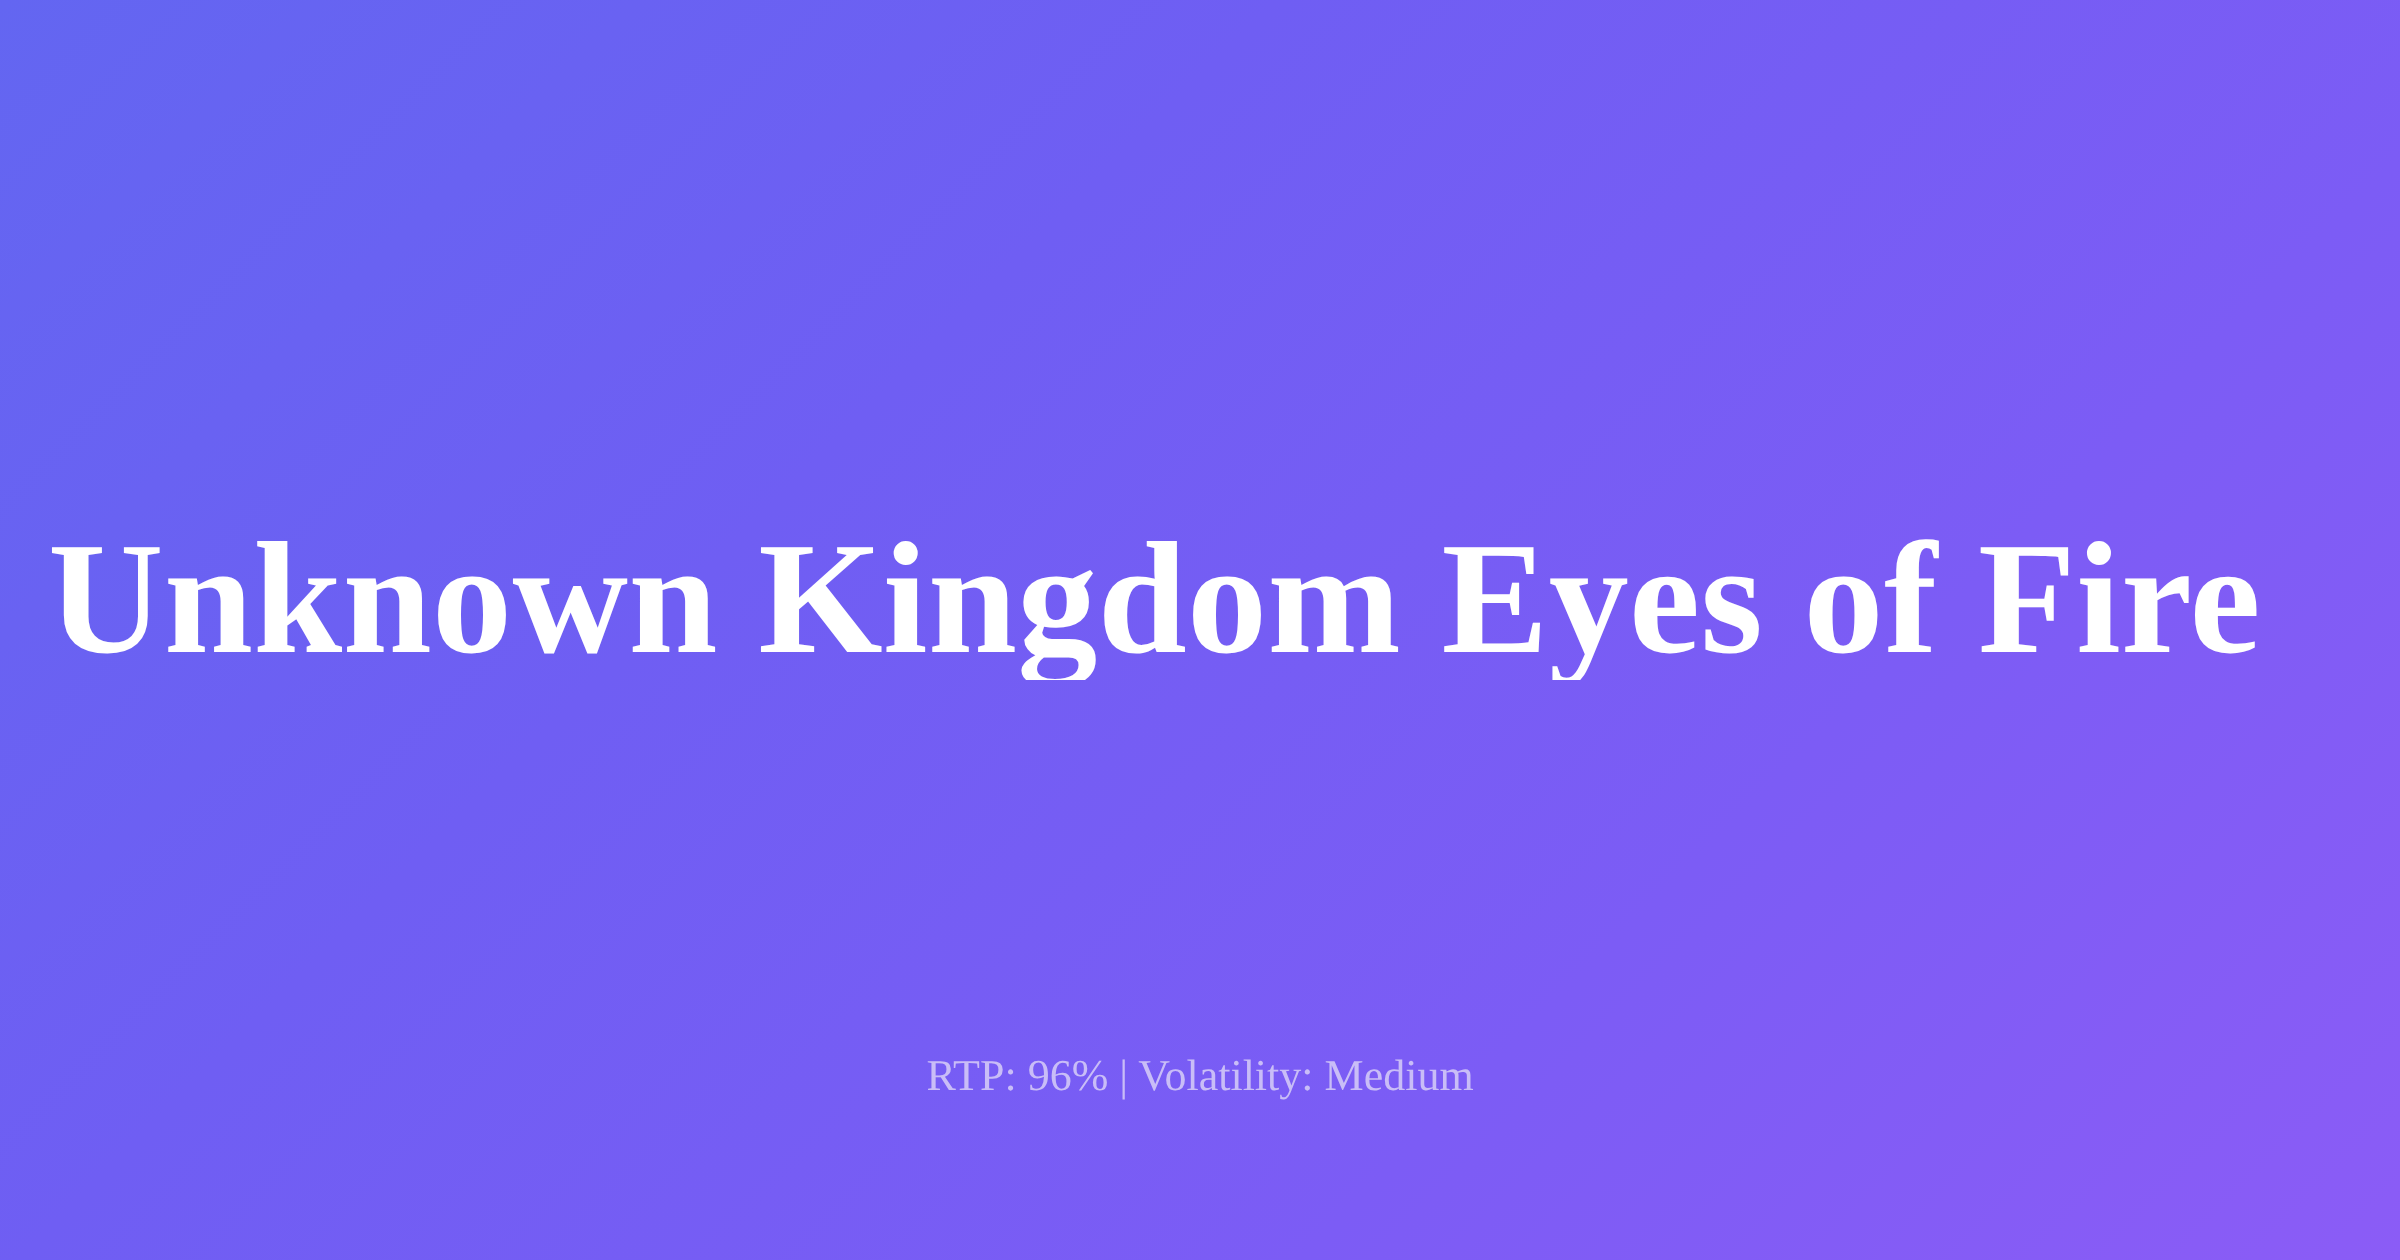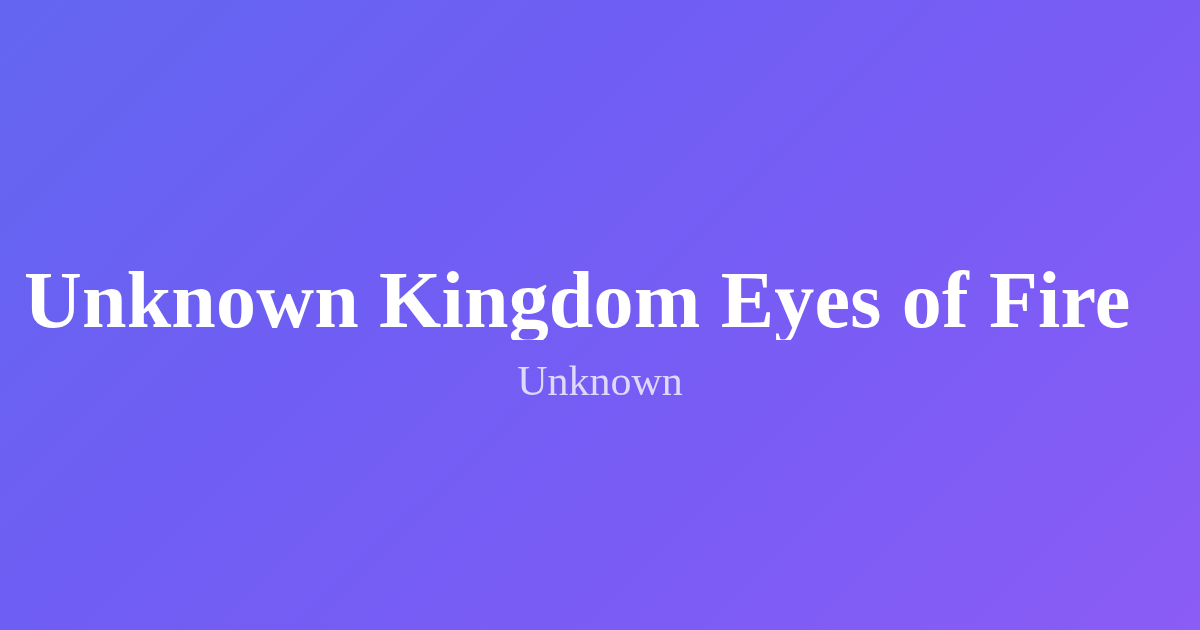--- a/index.html
+++ b/index.html
@@ -96,18 +96,18 @@
 </style>
 </head>
 <body>
 
 <div class="og-card">
 
   <div class="title-wrap">
     <h1 class="game-title">Unknown Kingdom Eyes of Fire</h1>
   </div>
 
-  <div class="subtitle-wrap">
-    <p class="game-provider">Unknown</p>
+
+  <div class="meta-wrap">
+    <p class="game-meta">RTP: 96% | Volatility: Medium</p>
   </div>
-
 
 </div>
 
 </body></html>

